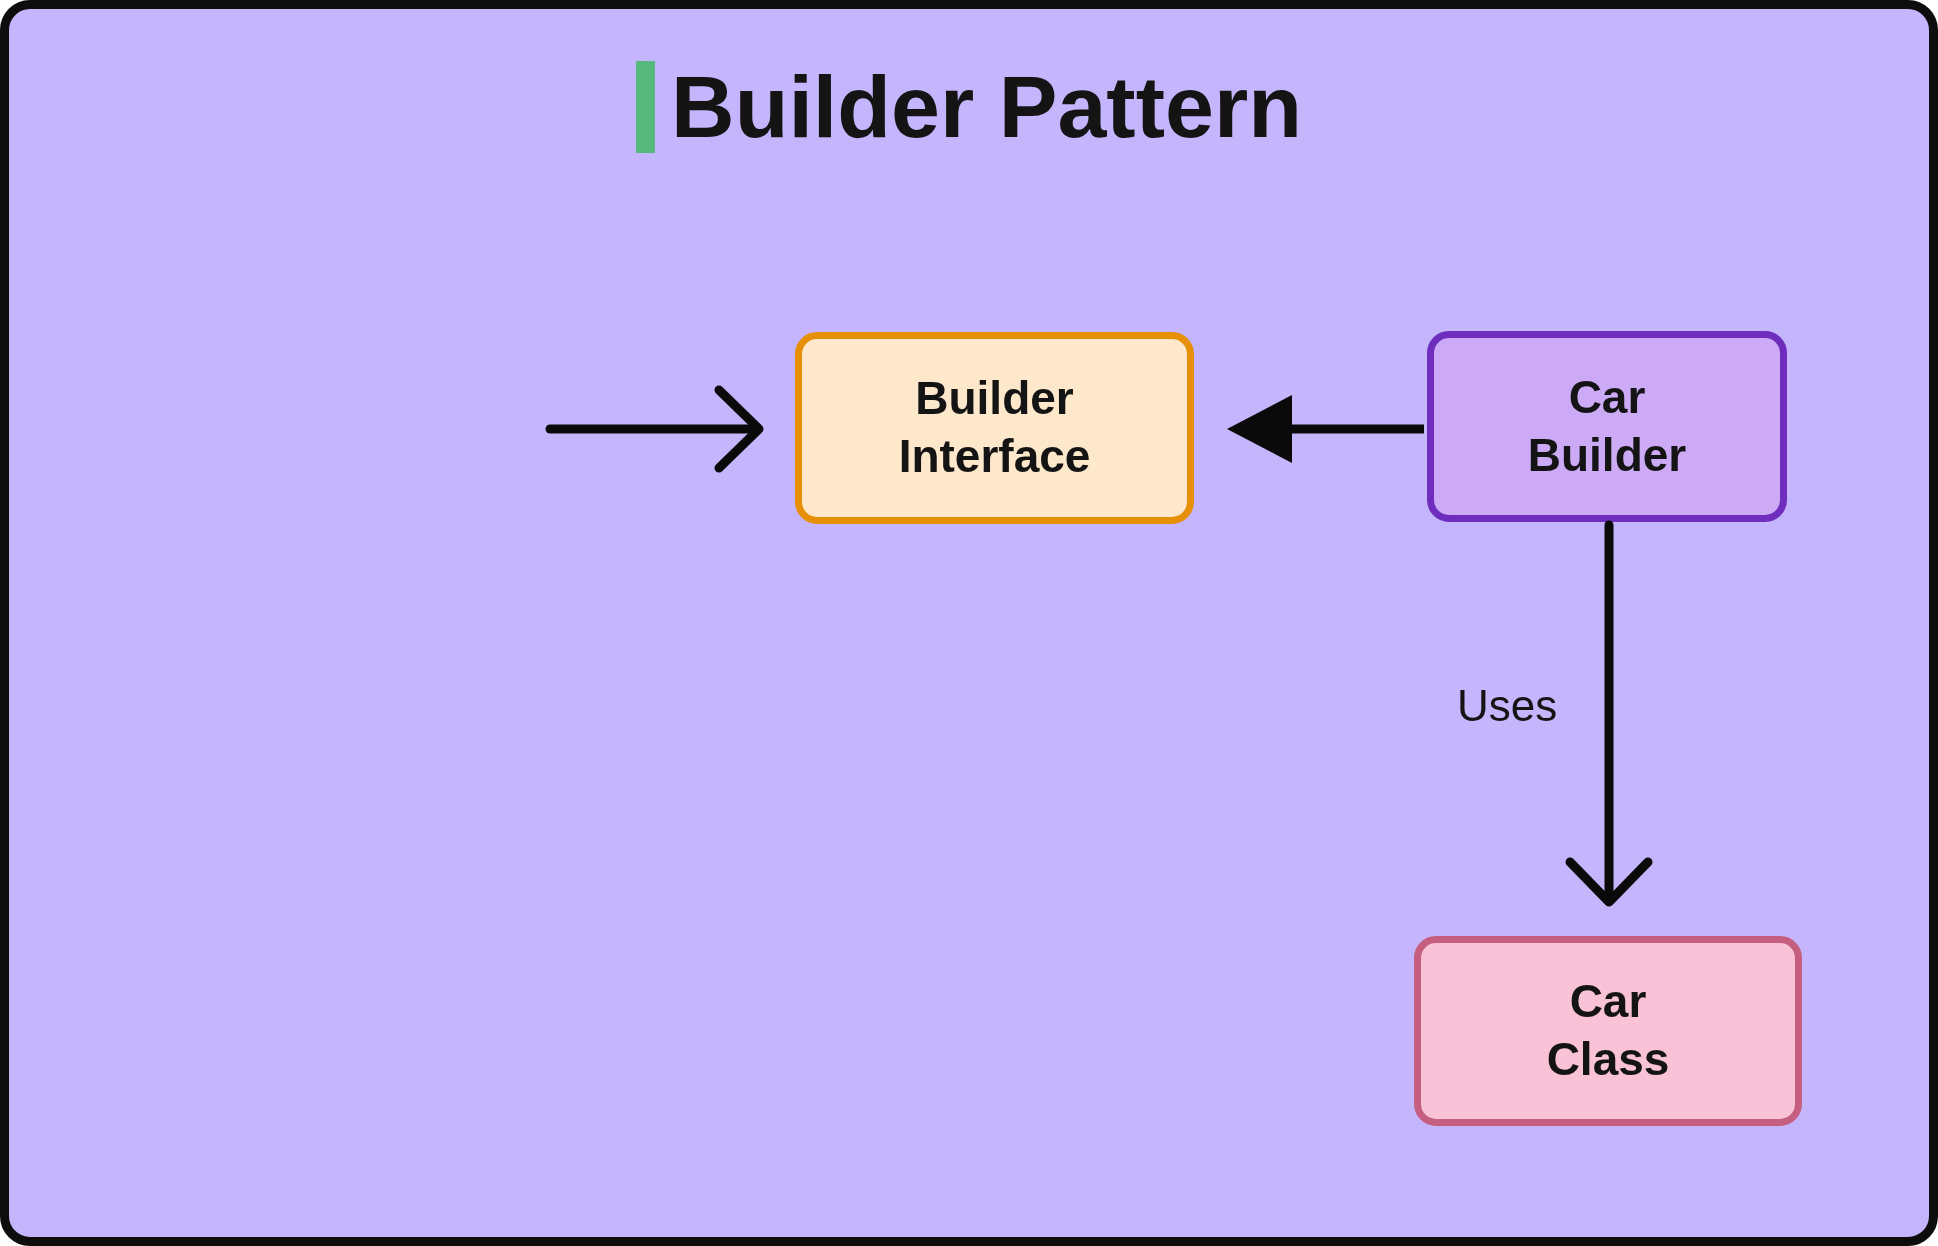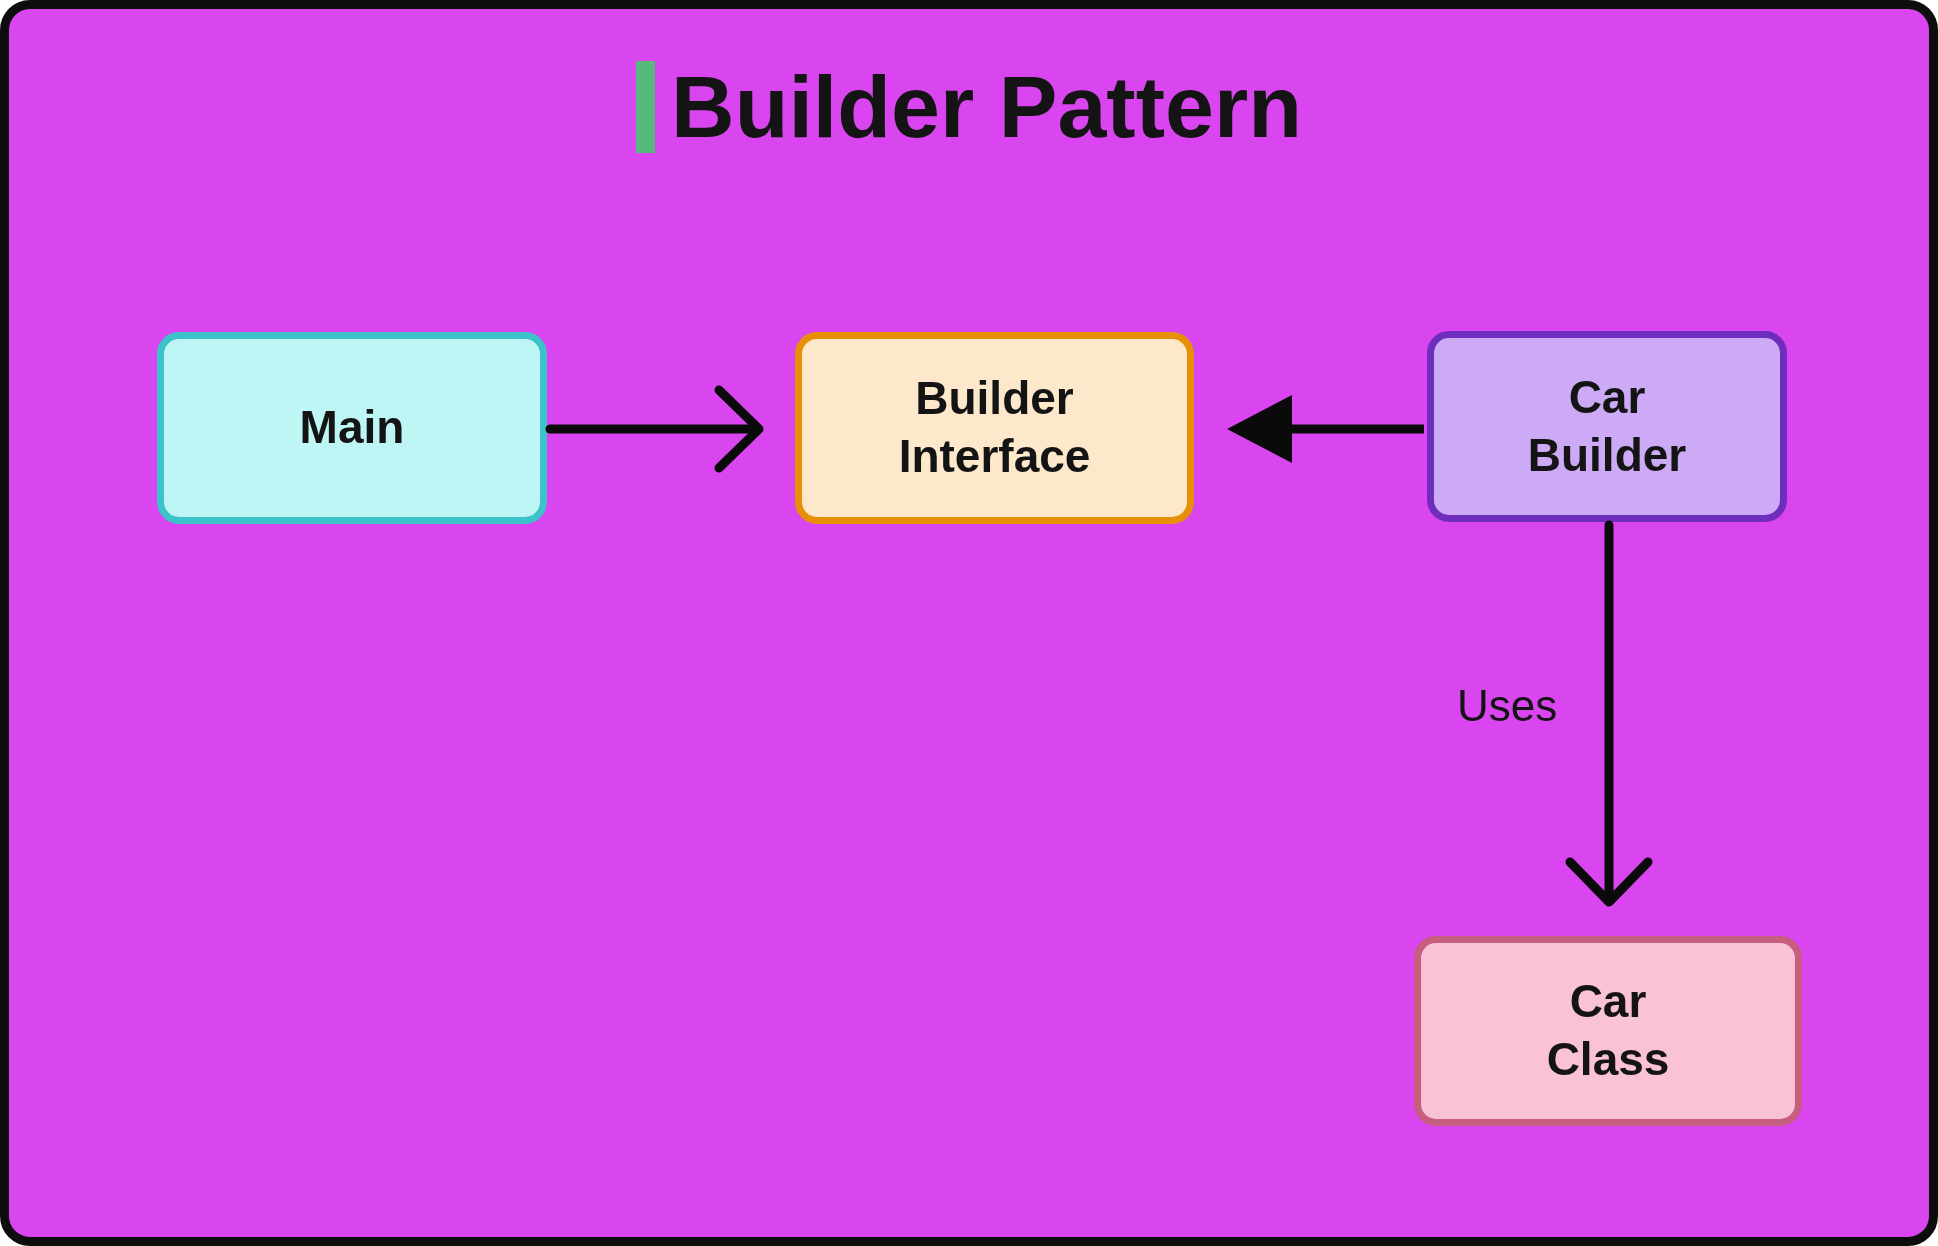--- a/index.html
+++ b/index.html
@@ -6,21 +6,21 @@
     margin: 0;
     padding: 0;
     background: #ffffff;
     font-family: "Liberation Sans", "DejaVu Sans", sans-serif;
   }
   .canvas {
     position: relative;
     width: 1938px;
     height: 1246px;
     box-sizing: border-box;
-    background: #d946ef;
+    background: #c4b5fd;
     border: 9px solid #0D0D0D;
     border-radius: 30px;
     overflow: hidden;
   }
   .title-row {
     position: absolute;
     top: 52px;
     left: 0;
     width: 100%;
     display: flex;
@@ -96,21 +96,20 @@
 </head>
 <body>
 
 <div class="canvas">
 
   <div class="title-row">
     <div class="title-accent-bar"></div>
     <div class="title-text">Builder Pattern</div>
   </div>
 
-  <div class="node node-main">Main</div>
 
   <div class="node node-builder-interface">Builder
 Interface</div>
 
   <div class="node node-car-builder">Car
 Builder</div>
 
   <div class="node node-car-class">Car
 Class</div>
 

